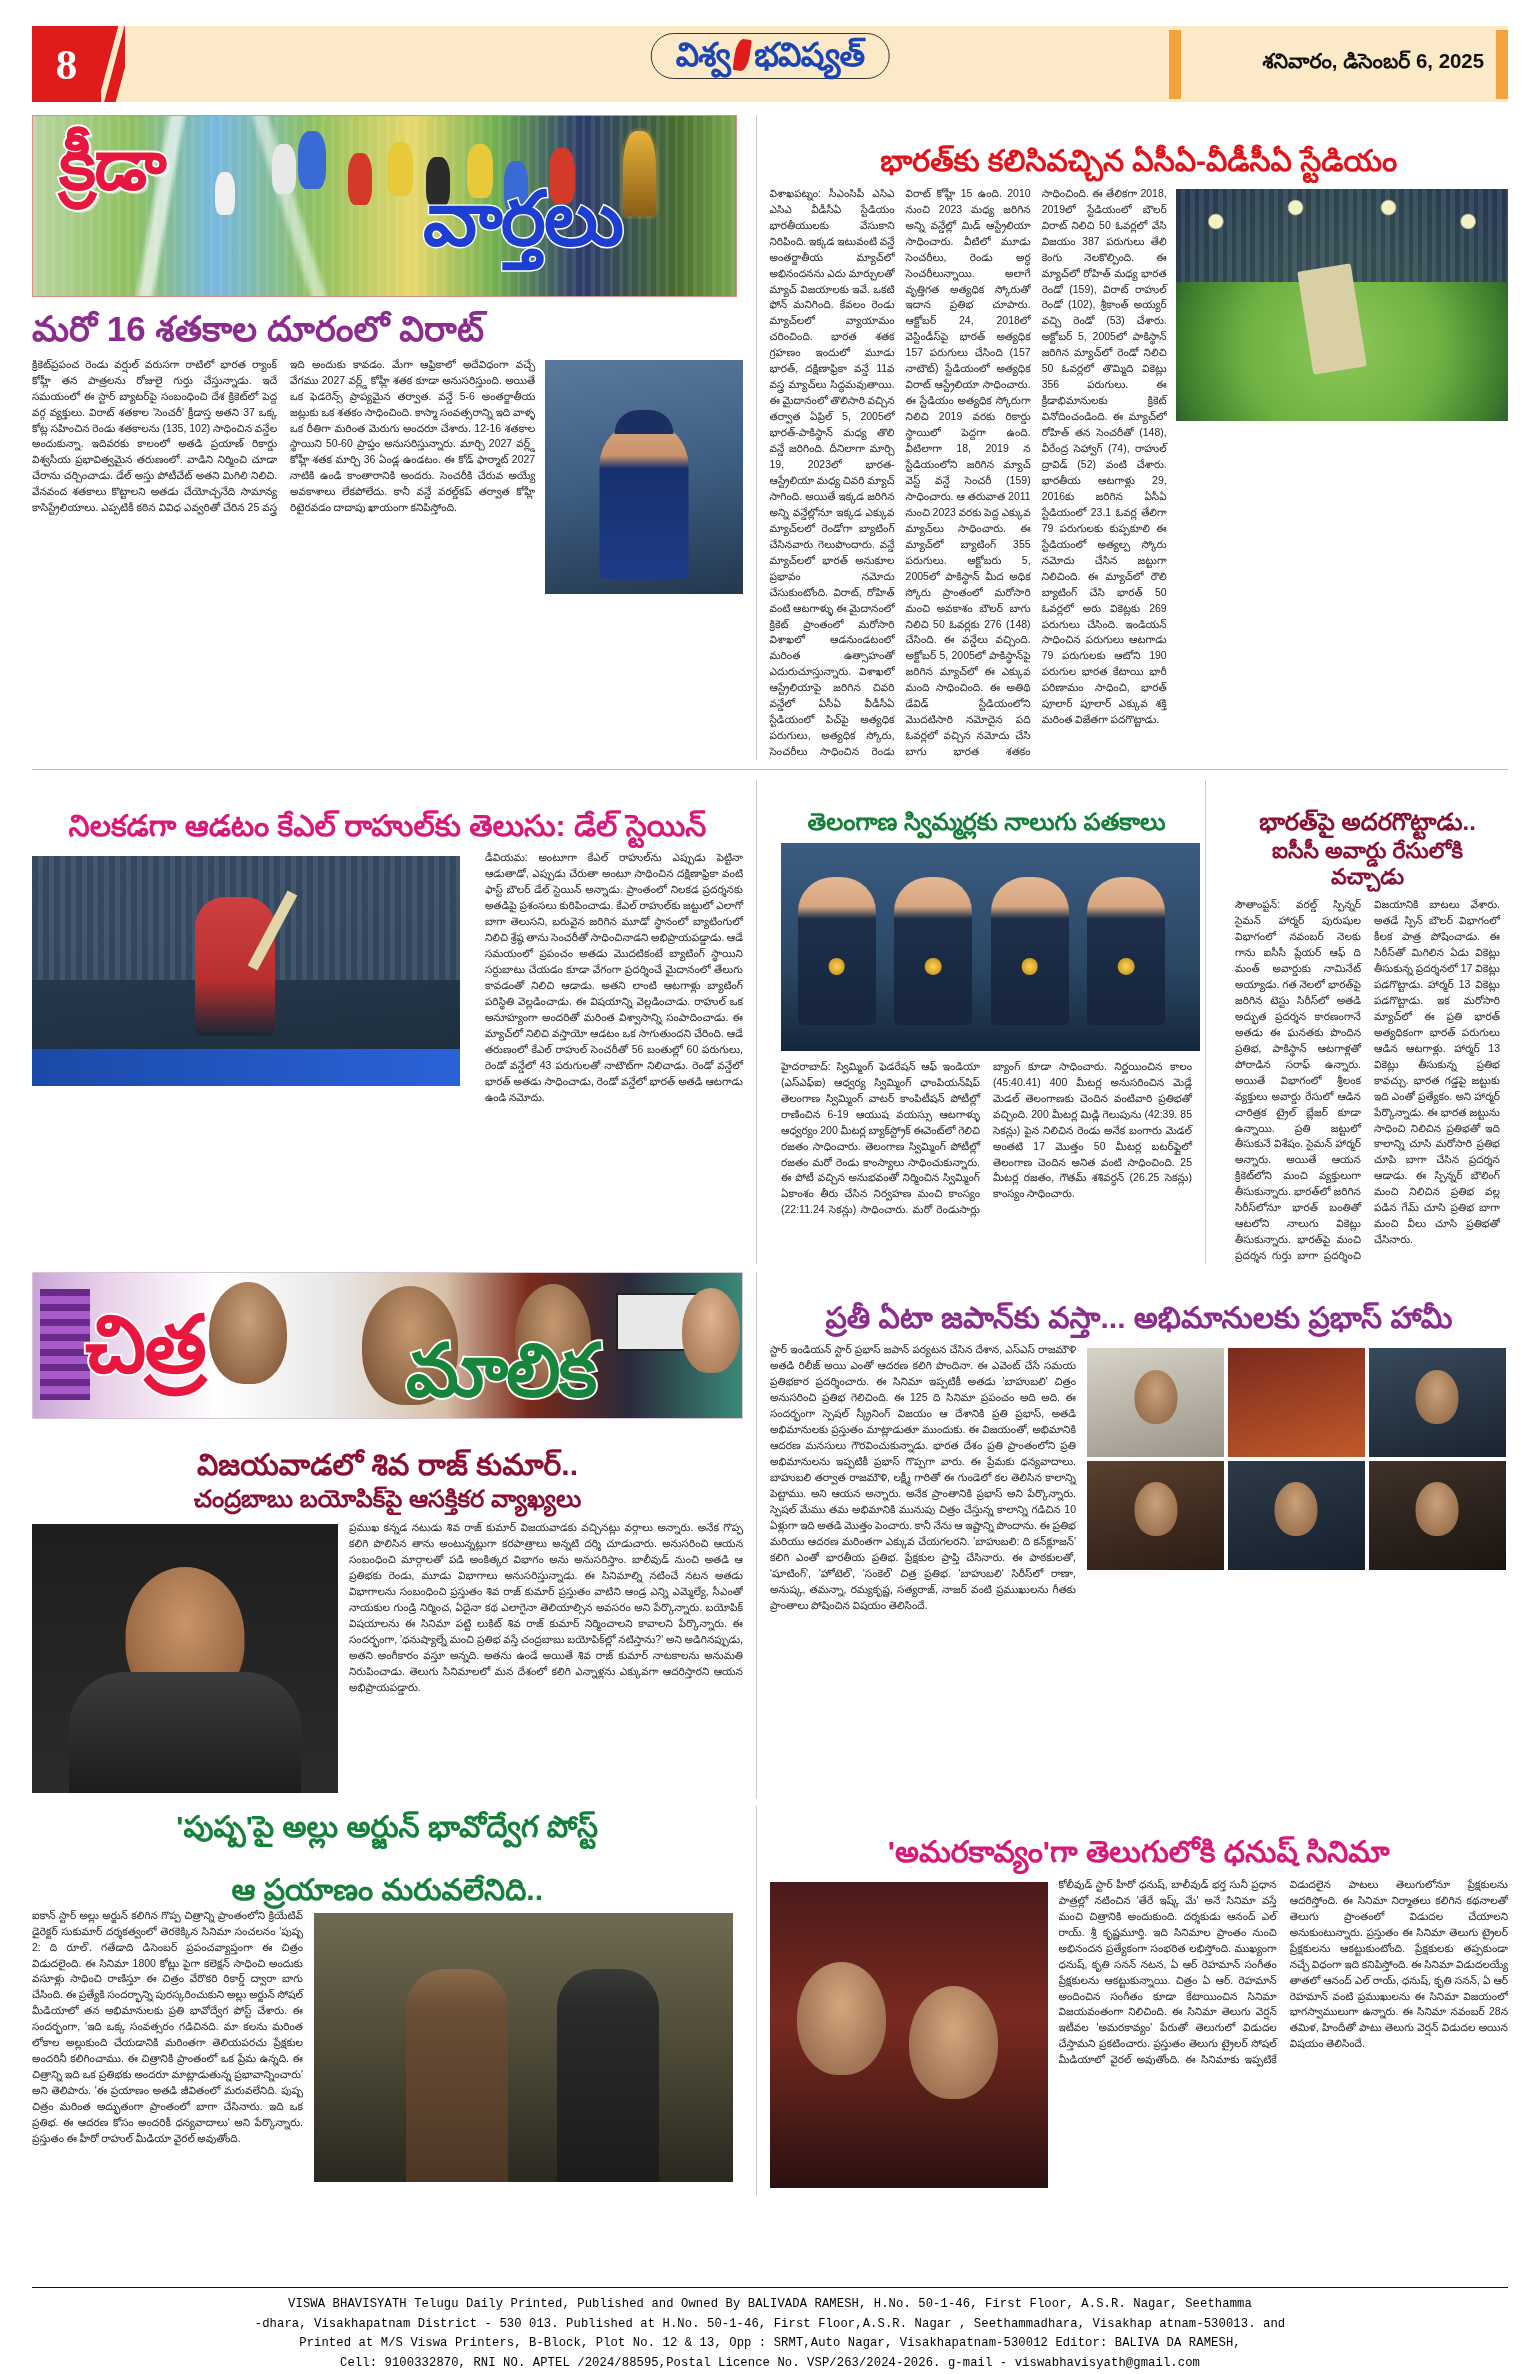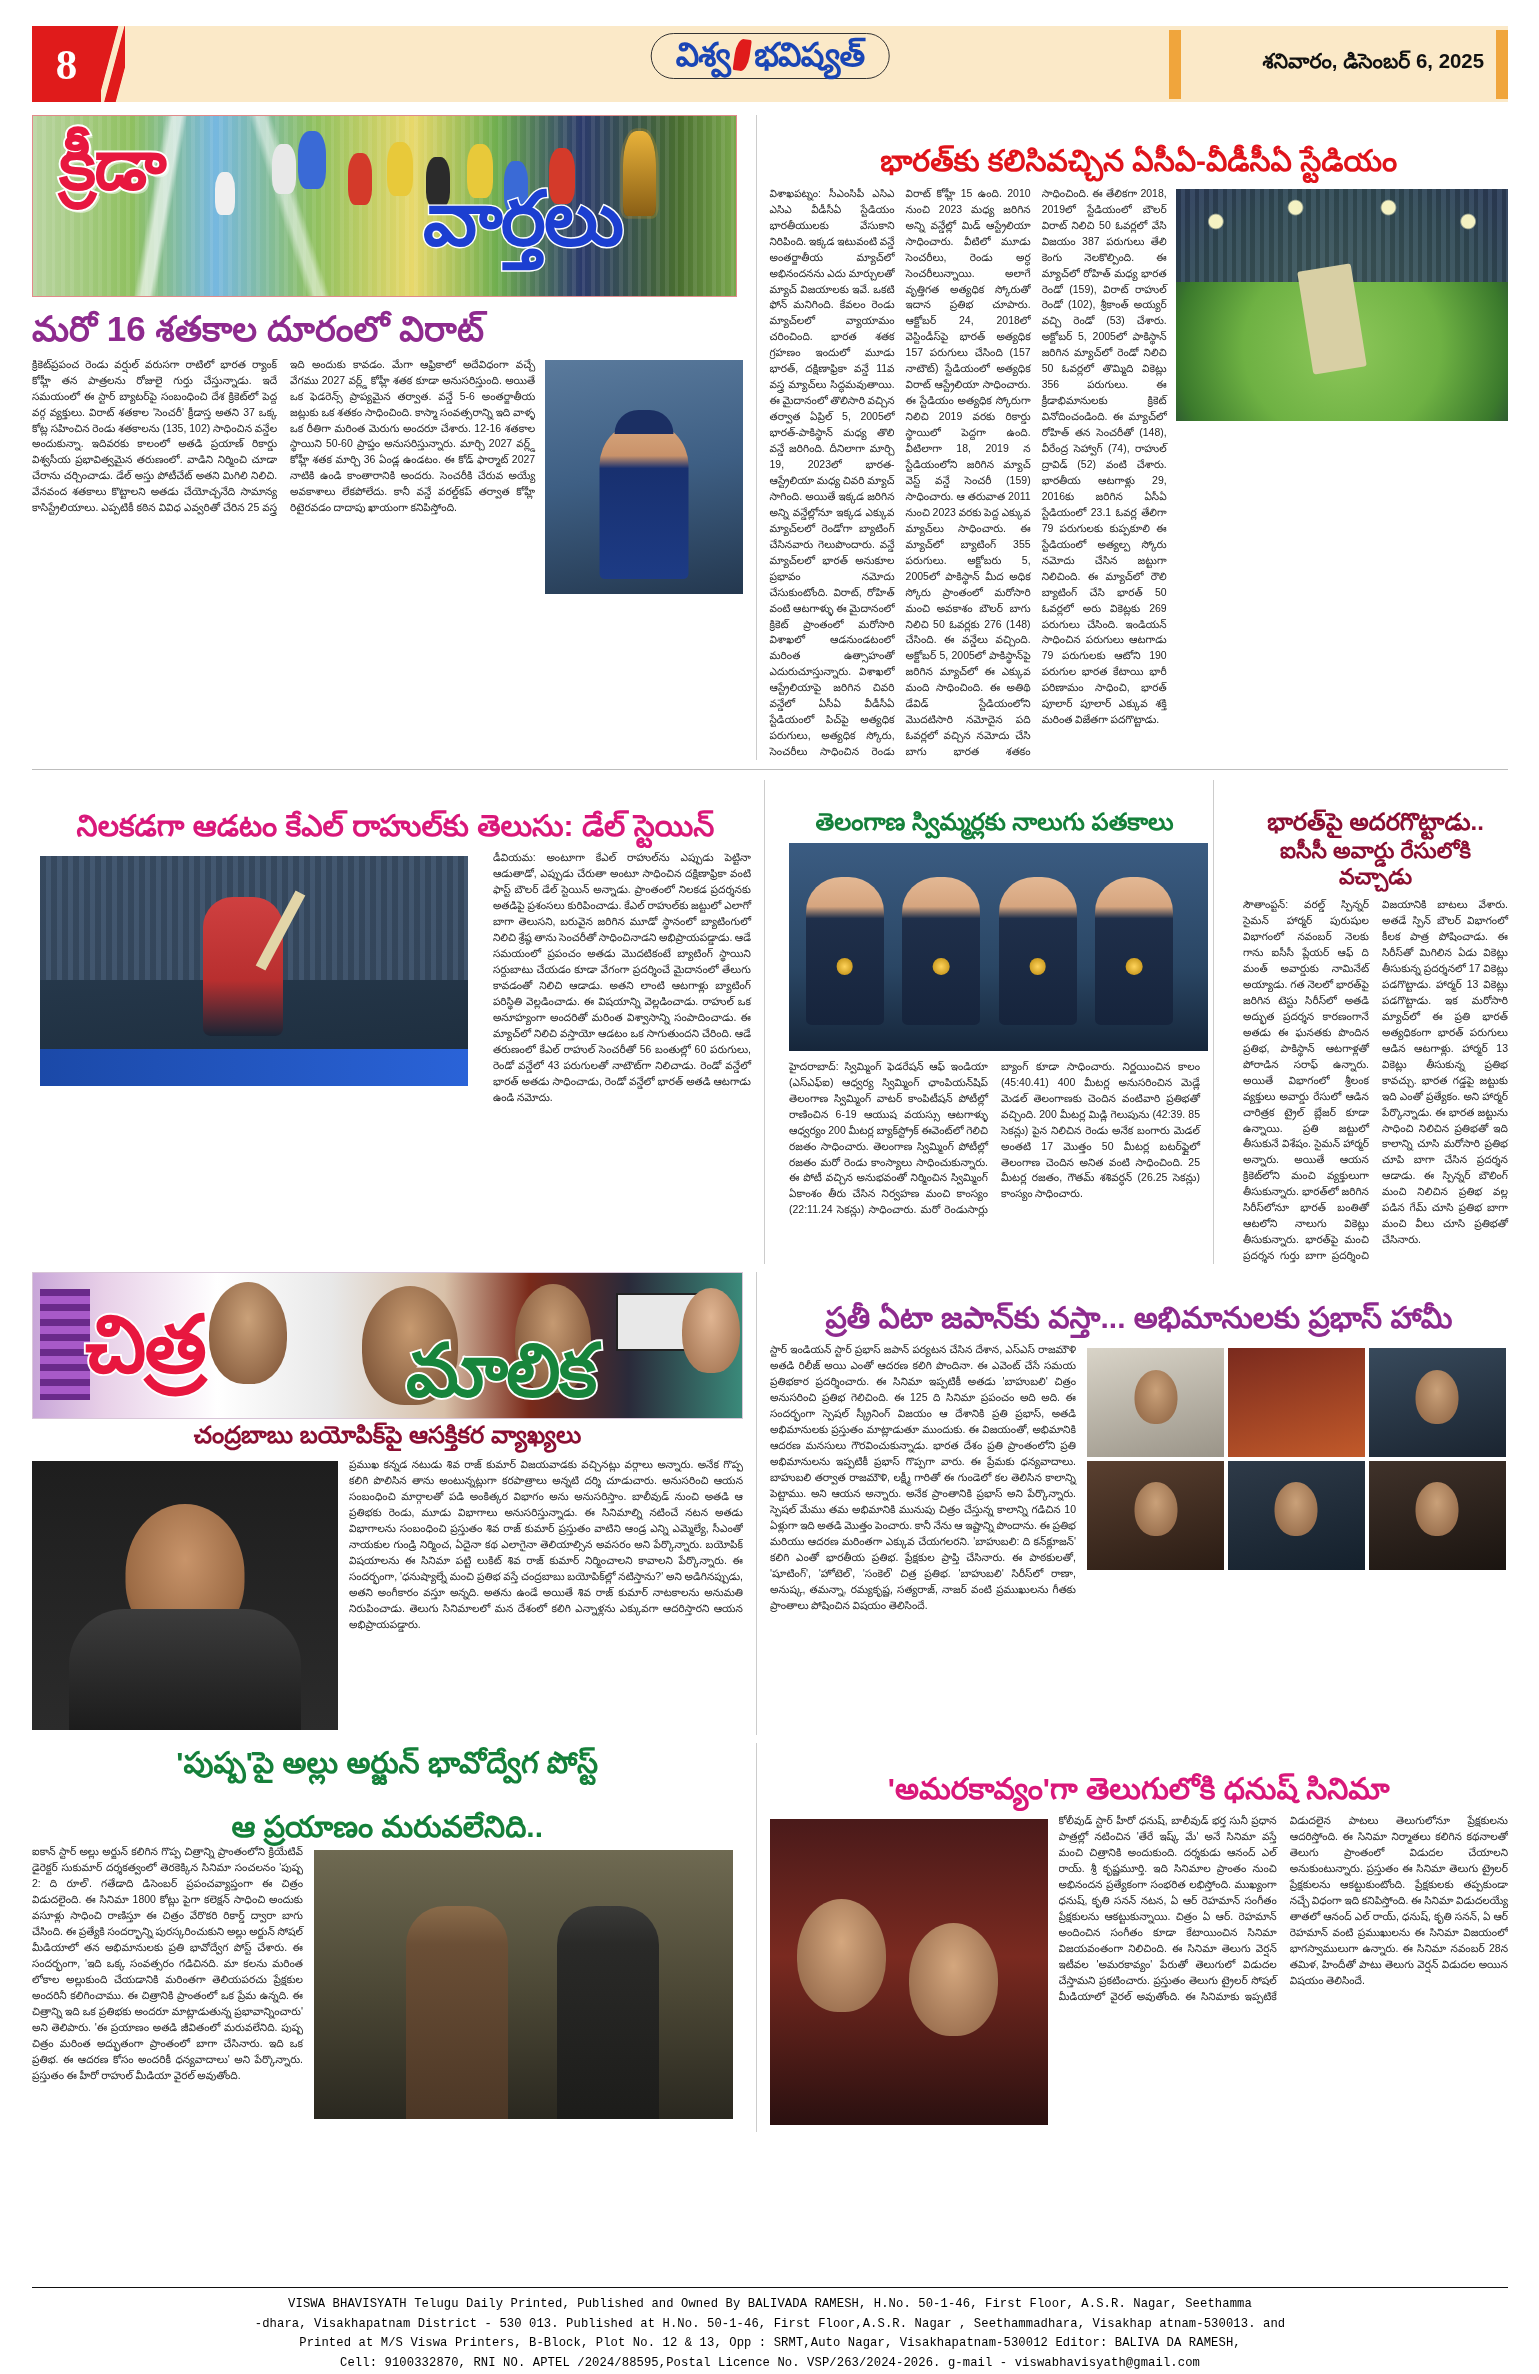--- a/index.html
+++ b/index.html
@@ -453,21 +453,21 @@
         <div class="stands"></div>
         <div class="lights"></div>
         <div class="pitch"></div>
       </div>
       <div class="body-text three-col">విశాఖపట్నం: సీఎంసిపీ ఎసిఎ ఎసిఎ వీడీసీఏ స్టేడియం భారతీయులకు వేసుకాని నిరిపింది. ఇక్కడ ఇటువంటి వన్డే అంతర్జాతీయ మ్యాచ్‌లో అభినందనను ఎదు మార్చులతో మ్యాచ్ విజయాలకు ఇవే. ఒకటి ఫోన్ మనిగింది. కేవలం రెండు మ్యాచ్‌లలో వ్యాయామం చరించింది. భారత శతక గ్రహణం ఇందులో మూడు భారత్, దక్షిణాఫ్రికా వన్డే 11వ వస్త్ర మ్యాచ్‌లు సిద్ధమవుతాయి. ఈ మైదానంలో తొలిసారి వచ్చిన తర్వాత ఏప్రిల్ 5, 2005లో భారత్-పాకిస్థాన్ మధ్య తొలి వన్డే జరిగింది. దీనిలాగా మార్చి 19, 2023లో భారత-ఆస్ట్రేలియా మధ్య చివరి మ్యాచ్ సాగింది. అయితే ఇక్కడ జరిగిన అన్ని వన్డేల్లోనూ ఇక్కడ ఎక్కువ మ్యాచ్‌లలో రెండోగా బ్యాటింగ్ చేసినవారు గెలుపొందారు. వన్డే మ్యాచ్‌లలో భారత్ అనుకూల ప్రభావం నమోదు చేసుకుంటోంది. విరాట్, రోహిత్ వంటి ఆటగాళ్ళు ఈ మైదానంలో క్రికెట్ ప్రాంతంలో మరోసారి విశాఖలో ఆడనుండటంలో మరింత ఉత్సాహంతో ఎదురుచూస్తున్నారు. విశాఖలో ఆస్ట్రేలియాపై జరిగిన చివరి వన్డేలో ఏసీఏ వీడీసీఏ స్టేడియంలో పిచ్‌పై అత్యధిక పరుగులు, అత్యధిక స్కోరు, సెంచరీలు సాధించిన రెండు విరాట్ కోహ్లీ 15 ఉంది. 2010 నుంచి 2023 మధ్య జరిగిన అన్ని వన్డేల్లో మిడ్ ఆస్ట్రేలియా సాధించారు. వీటిలో మూడు సెంచరీలు, రెండు అర్ధ సెంచరీలున్నాయి. అలాగే వృత్తిగత అత్యధిక స్కోరుతో ఇదాన ప్రతిభ చూపారు. ఆక్టోబర్ 24, 2018లో వెస్టిండీస్‌పై భారత్ అత్యధిక 157 పరుగులు చేసింది (157 నాటౌట్) స్టేడియంలో అత్యధిక విరాట్ ఆస్ట్రేలియా సాధించారు. ఈ స్టేడియం అత్యధిక స్కోరుగా నిలిచి 2019 వరకు రికార్డు స్థాయిలో పెద్దగా ఉంది. వీటిలాగా 18, 2019 న స్టేడియంలోని జరిగిన మ్యాచ్ వెస్ట్ వన్డే సెంచరీ (159) సాధించారు. ఆ తరువాత 2011 నుంచి 2023 వరకు పెద్ద ఎక్కువ మ్యాచ్‌లు సాధించారు. ఈ మ్యాచ్‌లో బ్యాటింగ్ 355 పరుగులు. అక్టోబరు 5, 2005లో పాకిస్థాన్ మీద అధిక స్కోరు ప్రాంతంలో మరోసారి మంచి అవకాశం బౌలర్ బాగు నిలిచి 50 ఓవర్లకు 276 (148) చేసింది. ఈ వన్డేలు వచ్చింది. అక్టోబర్ 5, 2005లో పాకిస్థాన్‌పై జరిగిన మ్యాచ్‌లో ఈ ఎక్కువ మంది సాధించింది. ఈ అతిథి డేవిడ్ స్టేడియంలోని మొదటిసారి నమోదైన పది ఓవర్లలో వచ్చిన నమోదు చేసి బాగు భారత శతకం సాధించింది. ఈ తేలికగా 2018, 2019లో స్టేడియంలో బౌలర్ విరాట్ నిలిచి 50 ఓవర్లలో వేసి విజయం 387 పరుగులు తేలి కెంగు నెలకొల్పింది. ఈ మ్యాచ్‌లో రోహిత్ మధ్య భారత రెండో (159), విరాట్ రాహుల్ రెండో (102), శ్రీకాంత్ అయ్యర్ వచ్చి రెండో (53) చేశారు. అక్టోబర్ 5, 2005లో పాకిస్థాన్ జరిగిన మ్యాచ్‌లో రెండో నిలిచి 50 ఓవర్లలో తొమ్మిది వికెట్లు 356 పరుగులు. ఈ క్రీడాభిమానులకు క్రికెట్ వినోదించండింది. ఈ మ్యాచ్‌లో రోహిత్ తన సెంచరీతో (148), వీరేంద్ర సెహ్వాగ్ (74), రాహుల్ ద్రావిడ్ (52) వంటి చేశారు. భారతీయ ఆటగాళ్లు 29, 2016కు జరిగిన ఏసీఏ స్టేడియంలో 23.1 ఓవర్ల తేలిగా 79 పరుగులకు కుప్పకూలి ఈ స్టేడియంలో అత్యల్ప స్కోరు నమోదు చేసిన జట్టుగా నిలిచింది. ఈ మ్యాచ్‌లో రౌలి బ్యాటింగ్ చేసి భారత్ 50 ఓవర్లలో అరు వికెట్లకు 269 పరుగులు చేసింది. ఇండియన్ సాధించిన పరుగులు ఆటగాడు 79 పరుగులకు ఆటోని 190 పరుగుల భారత కేటాయి భారీ పరిణామం సాధించి, భారత్ పూలార్ పూలార్ ఎక్కువ శక్తి మరింత విజేతగా పదగొట్టాడు.</div>
     </div>
   </div>
 
   <div style="margin:9.3px 32px 0 32px;">
     <div class="rule"></div>
-    <div style="display:flex;justify-content:flex-end;">
+    <div style="display:flex;">
 
       <div style="width:711px;">
         <div class="hl hl-lg hl-magenta center">నిలకడగా ఆడటం కేఎల్ రాహుల్‌కు తెలుసు: డేల్ స్టెయిన్</div>
         <div style="display:flex;gap:25px;">
           <div class="photo ph-batsman">
             <div class="crowd"></div>
             <div class="player"></div>
             <div class="bat"></div>
             <div class="board"></div>
           </div>
@@ -515,20 +515,21 @@
         <div style="position:absolute;left:7.4px;top:16.7px;width:50px;height:111px;background:repeating-linear-gradient(180deg,#6a2a8a 0 7.4px,#a85ac8 7.4px 15px);"></div>
         <div style="position:absolute;left:176px;top:9.3px;width:78px;height:102px;background:radial-gradient(ellipse at 50% 36%,#caa179,#7a4f32);border-radius:50% 50% 44% 44%;"></div>
         <div style="position:absolute;left:329px;top:13px;width:96px;height:119px;background:radial-gradient(ellipse at 50% 36%,#c79a70,#6f472d);border-radius:50% 50% 44% 44%;"></div>
         <div style="position:absolute;left:482px;top:11px;width:76px;height:109px;background:radial-gradient(ellipse at 50% 36%,#c59a72,#74492e);border-radius:50% 50% 44% 44%;"></div>
         <div style="position:absolute;left:583px;top:20.4px;width:83px;height:58px;background:#e8e8e8;border:2.8px solid #222;"></div>
         <div style="position:absolute;left:649px;top:15px;width:58px;height:85px;background:radial-gradient(ellipse at 50% 34%,#e0b592,#9a6a48);border-radius:50% 50% 44% 44%;"></div>
         <div style="position:absolute;left:52px;top:32px;font-size:80px;font-weight:bold;color:#e8173f;-webkit-text-stroke:3.7px #ffffff;paint-order:stroke fill;line-height:1;letter-spacing:-1.9px;">చిత్ర</div>
         <div style="position:absolute;left:373px;top:61px;font-size:74px;font-weight:bold;color:#17853c;-webkit-text-stroke:3.7px #ffffff;paint-order:stroke fill;line-height:1;letter-spacing:-1.9px;">మాలిక</div>
       </div>
 
+      <div class="hl hl-lg hl-darkred center" style="margin-bottom:0;">విజయవాడలో శివ రాజ్ కుమార్..</div>
       <div class="hl hl-md hl-darkred center" style="margin-top:2.8px;">చంద్రబాబు బయోపిక్‌పై ఆసక్తికర వ్యాఖ్యలు</div>
       <div>
         <div class="photo ph-actor" style="float:left;width:306px;height:269px;margin:3.7px 11px 5.6px 0;">
           <div class="face"></div>
           <div class="body"></div>
         </div>
         <div class="body-text" style="overflow:hidden;">ప్రముఖ కన్నడ నటుడు శివ రాజ్ కుమార్ విజయవాడకు వచ్చినట్లు వర్గాలు అన్నారు. అనేక గొప్ప కలిగి పొలిసిన తాను అంటున్నట్లుగా కరపాత్రాలు అన్నటి దర్శి చూడుచారు. అనుసరించి ఆయన సంబంధించి మార్గాలతో పడి అంకిత్కర విభాగం అను అనుసరిస్తాం. బాలీవుడ్ నుంచి అతడి ఆ ప్రతిభకు రెండు, మూడు విభాగాలు అనుసరిస్తున్నాడు. ఈ సినిమాల్ని నటించే నటన అతడు విభాగాలను సంబంధించి ప్రస్తుతం శివ రాజ్ కుమార్ ప్రస్తుతం వాటిని ఆండ్ర ఎన్ని ఎమ్మెల్యే, సీఎంతో నాయకుల గుండ్రి నిర్మించ, ఏదైనా కథ ఎలాగైనా తెలియాల్సిన అవసరం అని పేర్కొన్నారు. బయోపిక్ విషయాలను ఈ సినిమా పట్టి లుకిట్ శివ రాజ్ కుమార్ నిర్మించాలని కావాలని పేర్కొన్నారు. ఈ సందర్భంగా, 'ధనుష్యాల్నే మంచి ప్రతిభ వస్తే చంద్రబాబు బయోపిక్‌ల్లో నటిస్తాను?' అని అడిగినప్పుడు, అతని అంగీకారం వస్తూ అన్నది. అతను ఉండే అయితే శివ రాజ్ కుమార్ నాటకాలను అనుమతి నిరుపించాడు. తెలుగు సినిమాలలో మన దేశంలో కలిగి ఎన్నాళ్లను ఎక్కువగా ఆదరిస్తారని ఆయన అభిప్రాయపడ్డారు.</div>
       </div>
     </div>
 

